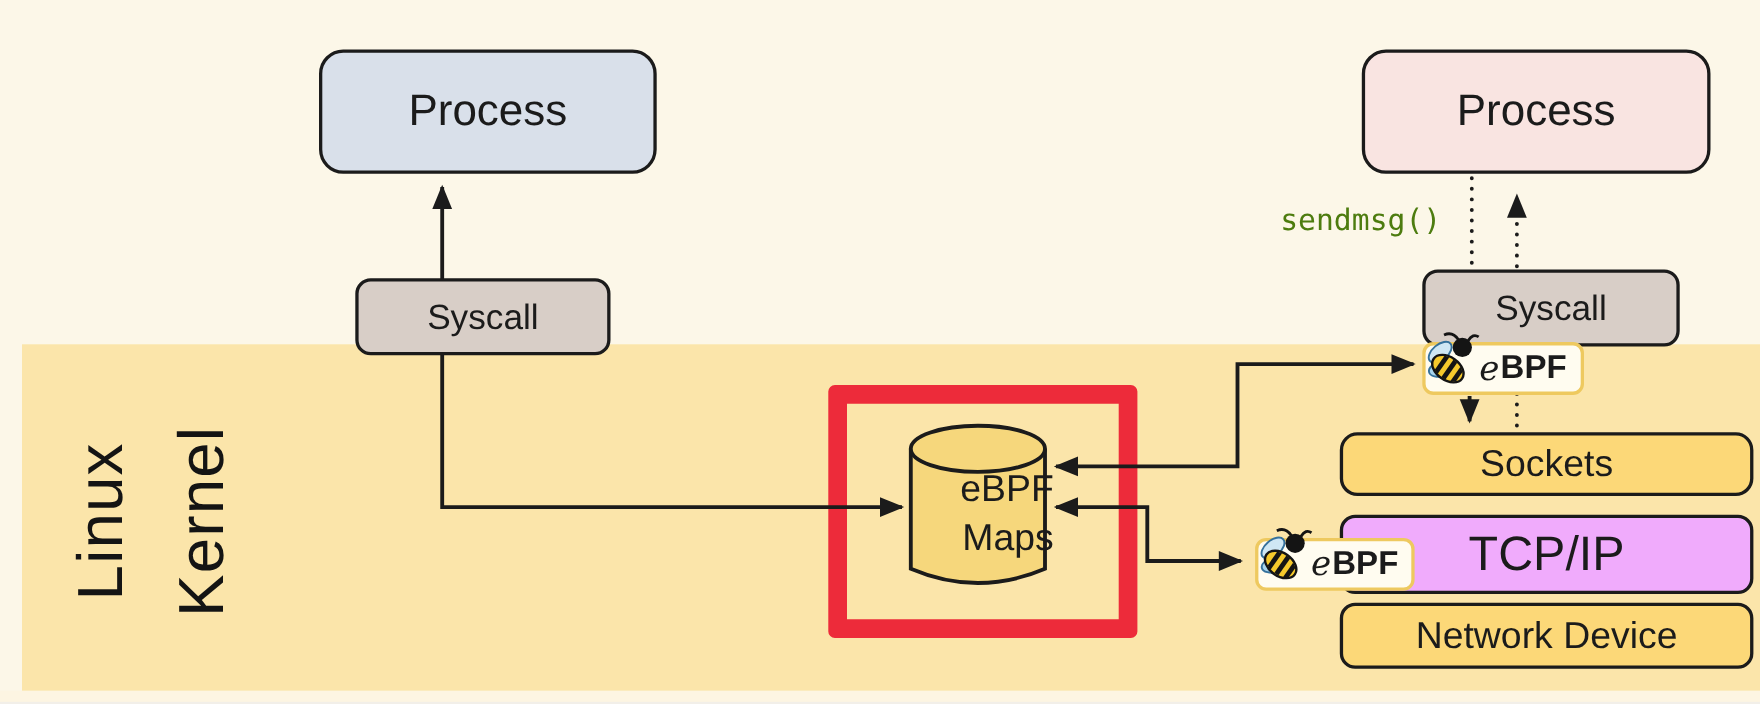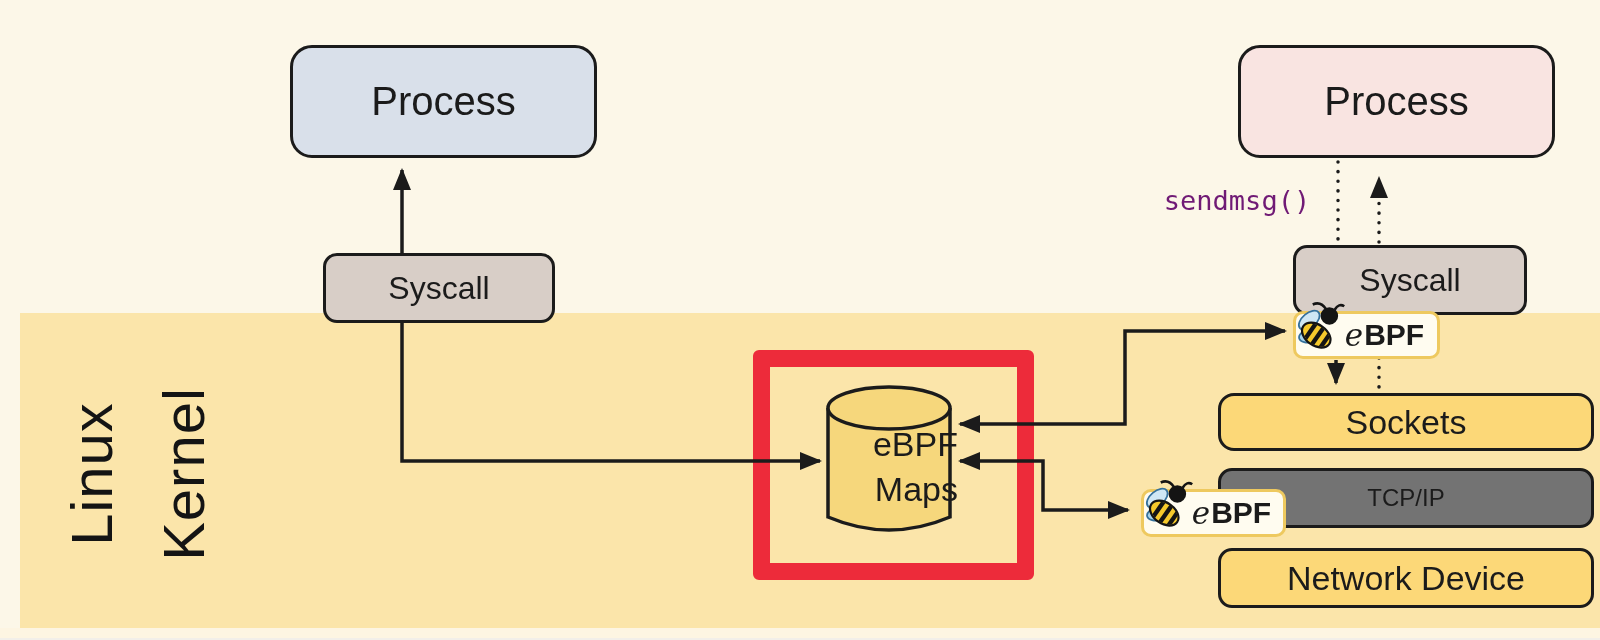--- a/index.html
+++ b/index.html
@@ -21,39 +21,39 @@
 
   .box{
     position:absolute;box-sizing:border-box;border:3px solid #1b1b1b;
     display:flex;align-items:center;justify-content:center;margin-left:41px;
   }
   .process-left {left:249px; top:45px; width:307px;height:113px;border-radius:22px;background:#d9e0ea;font-size:40px;}
   .process-right{left:1197px;top:45px; width:317px;height:113px;border-radius:22px;background:#f9e4e1;font-size:40px;}
   .syscall-left {left:282px; top:253px;width:232px;height:70px; border-radius:14px;background:#d8cec7;font-size:32px;}
   .syscall-right{left:1252px;top:245px;width:234px;height:70px; border-radius:14px;background:#d8cec7;font-size:32px;}
   .sockets{left:1177px;top:393px;width:376px;height:58px;border-radius:16px;background:#fcd878;font-size:34px;}
-  .tcpip  {left:1177px;top:468px;width:376px;height:60px;border-radius:14px;background:#737373;font-size:24px;}
+  .tcpip  {left:1177px;top:468px;width:376px;height:72px;border-radius:14px;background:#f0abfc;font-size:44px;}
   .netdev {left:1177px;top:548px;width:376px;height:60px;border-radius:14px;background:#fcd878;font-size:34px;align-items:center;}
 
   .red-frame{
     position:absolute;left:753px;top:350px;width:281px;height:230px;
     box-sizing:border-box;border:17px solid #ed2b3a;border-radius:6px;background:transparent;
   }
 
   .wires{position:absolute;left:0;top:0;}
 
   .maps-label{
     position:absolute;left:821px;top:422px;width:137px;
     text-align:right;font-size:34px;line-height:45px;
   }
   .maps-label span{display:block;}
 
   .callsig{
     position:absolute;height:34px;display:flex;align-items:center;justify-content:center;
-    font-family:"DejaVu Sans Mono",monospace;font-size:27px;color:#701a75;
+    font-family:"DejaVu Sans Mono",monospace;font-size:27px;color:#4d7c0f;
   }
   .sendmsg{left:1146px;top:183px;width:182px;}
   .recvmsg{left:1390px;top:183px;width:192px;}
 
   .badge{
     position:absolute;box-sizing:border-box;height:48px;
     background:#fffcf0;border:3px solid #eec95f;border-radius:10px;
     display:flex;align-items:center;justify-content:center;padding-left:36px;
     font-size:30px;
   }

